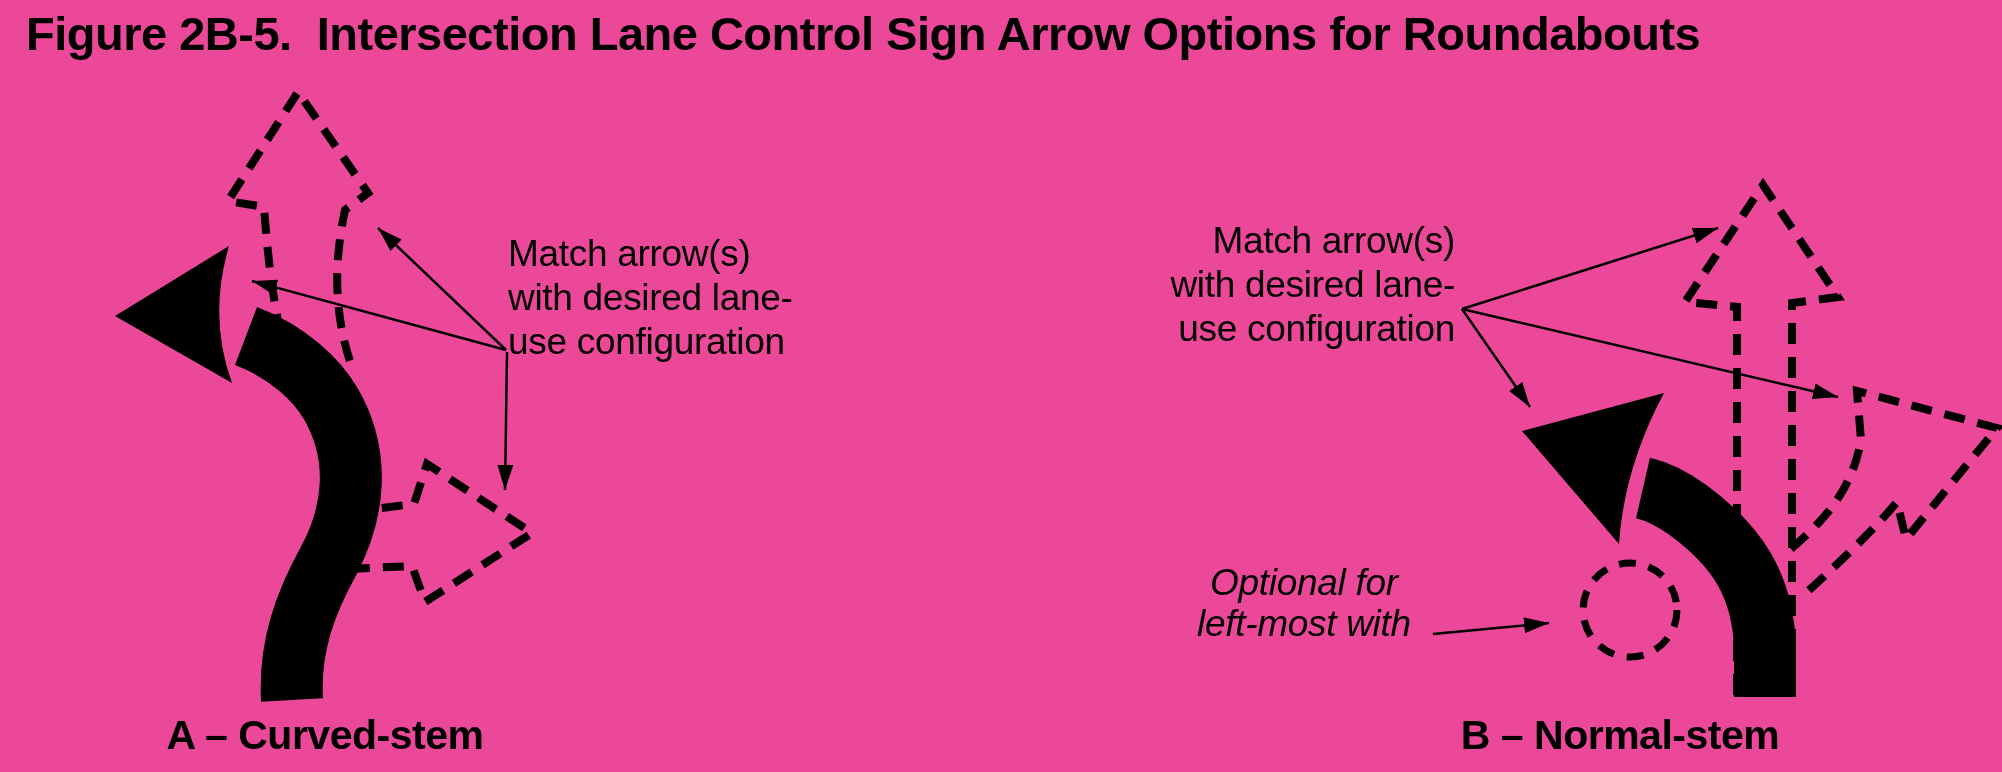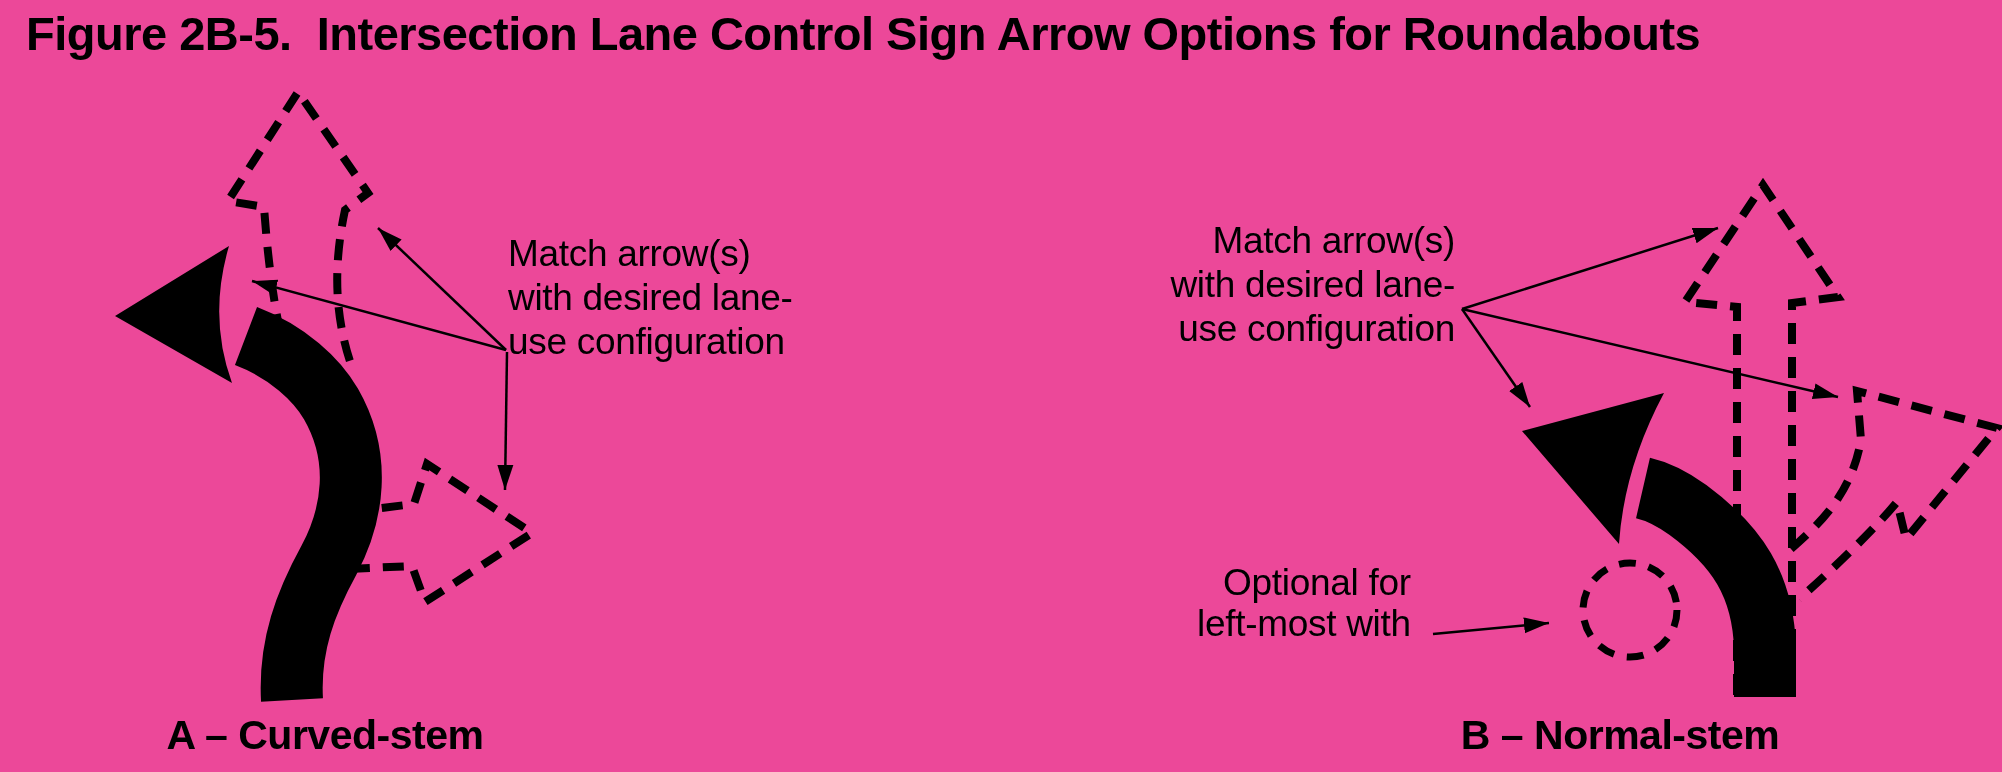--- a/index.html
+++ b/index.html
@@ -11,21 +11,21 @@
     position:absolute;left:26px;top:6px;
     font-size:47px;font-weight:bold;white-space:pre;letter-spacing:-0.5px;
   }
   .diagram-svg{position:absolute;left:0;top:0;}
   .annotation{
     position:absolute;font-size:37px;line-height:44px;letter-spacing:-0.3px;
   }
   .annotation span{display:block;}
   .ann-a{left:508px;top:232px;text-align:left;}
   .ann-b{left:1133px;top:219px;width:322px;text-align:right;}
-  .optional-label{left:1197px;top:562px;line-height:41px;text-align:right;}
+  .optional-label{left:1197px;top:562px;line-height:41px;text-align:center;font-style:italic;}
   .caption{
     position:absolute;top:712px;width:450px;text-align:center;
     font-size:41px;font-weight:bold;letter-spacing:-0.5px;
   }
   .cap-a{left:100px;}
   .cap-b{left:1395px;}
   .dash{fill:none;stroke:#000;stroke-width:8;stroke-dasharray:21 13;}
   .dash-circle{fill:none;stroke:#000;stroke-width:7;stroke-dasharray:17 13;}
   .solid-stem{fill:none;stroke:#000;stroke-width:62;}
   .solid-head{fill:#000;stroke:none;}

